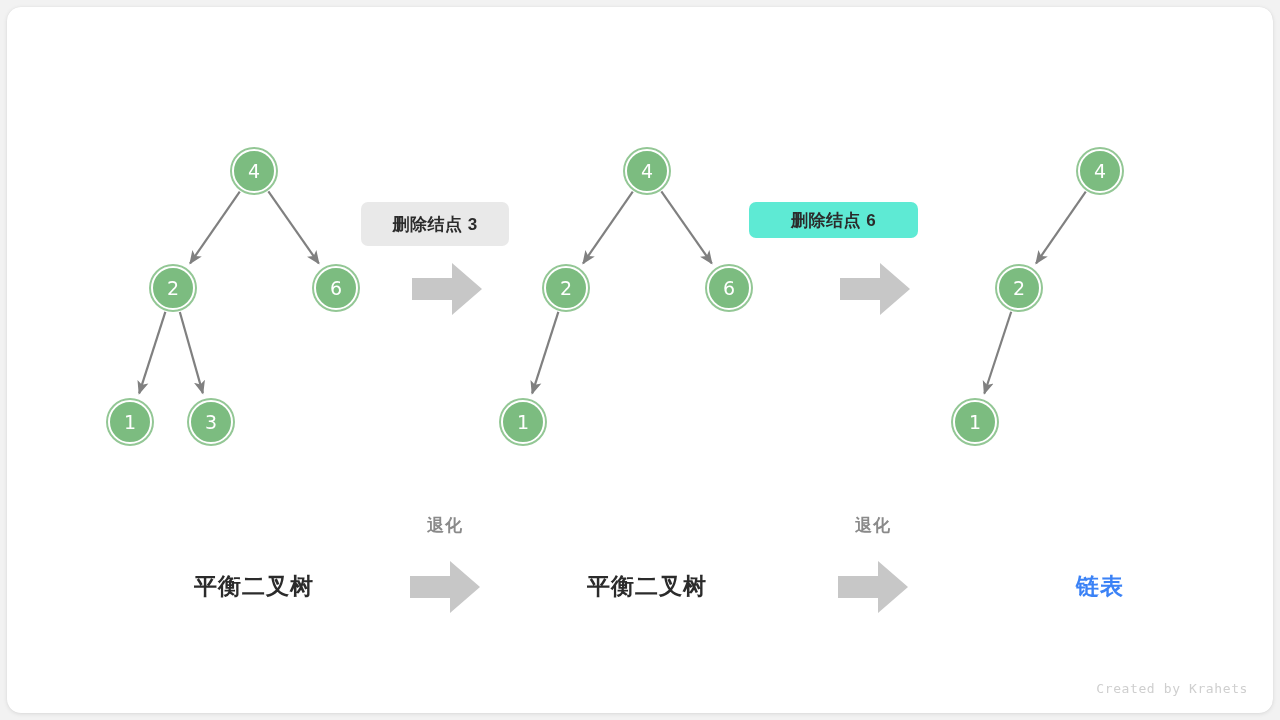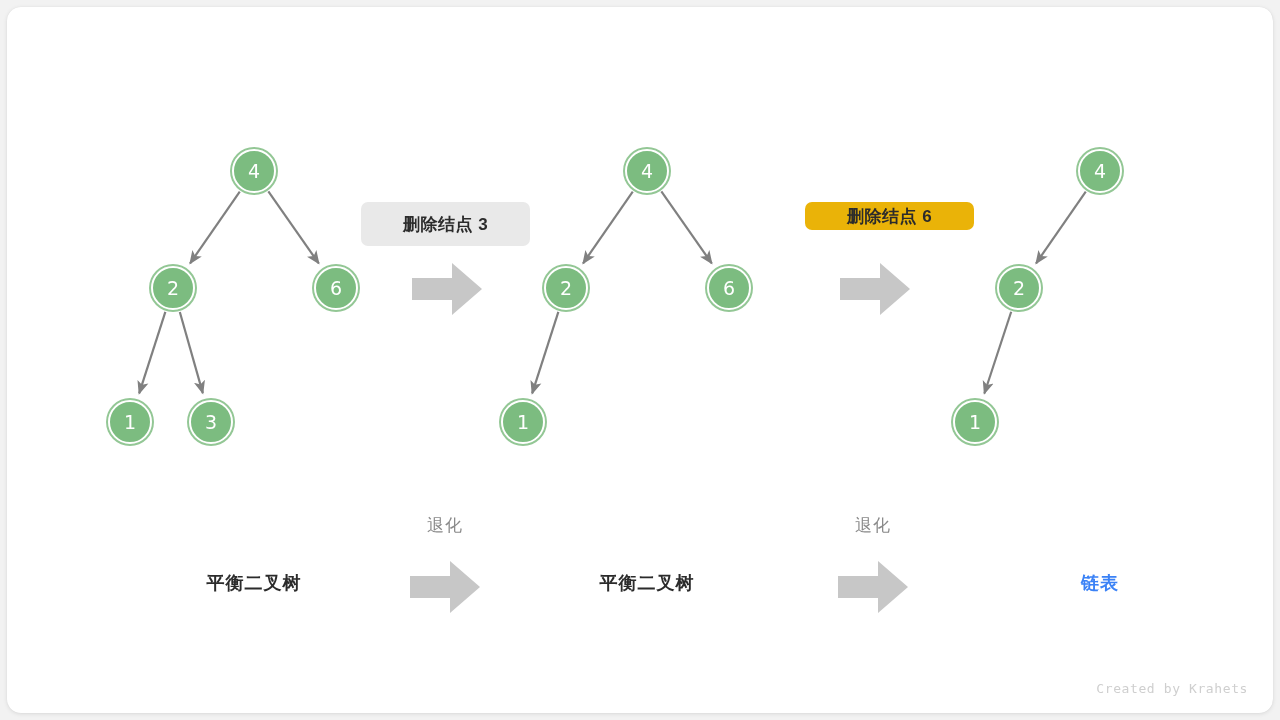--- a/index.html
+++ b/index.html
@@ -82,32 +82,32 @@
   }
   
   .block-arrow {
     position: absolute;
   }
   .block-arrow svg { display: block; }
   
   .caption {
     position: absolute;
     color: #2b2b2b;
-    font-size: 18px;
+    font-size: 23px;
     font-weight: bold;
     white-space: nowrap;
     text-align: center;
     transform: translateX(-50%);
     letter-spacing: 1px;
   }
   .degen {
     position: absolute;
     color: #8a8a8a;
     font-size: 17px;
-    font-weight: normal;
+    font-weight: bold;
     white-space: nowrap;
     text-align: center;
     transform: translateX(-50%);
     letter-spacing: 1px;
   }
   .watermark {
     position: absolute;
     right: 25px;
     bottom: 17px;
     color: #cfcfcf;
@@ -149,33 +149,33 @@
         <div class="caption" style="left: 247px; top: 564px; color: rgb(43, 43, 43);">平衡二叉树</div>
         <div class="node" style="left: 640px; top: 164px; background: rgb(124, 188, 128); box-shadow: rgb(147, 199, 149) 0px 0px 0px 2px; color: rgb(255, 255, 255);">4</div>
         <div class="node" style="left: 559px; top: 281px; background: rgb(124, 188, 128); box-shadow: rgb(147, 199, 149) 0px 0px 0px 2px; color: rgb(255, 255, 255);">2</div>
         <div class="node" style="left: 722px; top: 281px; background: rgb(124, 188, 128); box-shadow: rgb(147, 199, 149) 0px 0px 0px 2px; color: rgb(255, 255, 255);">6</div>
         <div class="node" style="left: 516px; top: 415px; background: rgb(124, 188, 128); box-shadow: rgb(147, 199, 149) 0px 0px 0px 2px; color: rgb(255, 255, 255);">1</div>
         <div class="caption" style="left: 640px; top: 564px; color: rgb(43, 43, 43);">平衡二叉树</div>
         <div class="node" style="left: 1093px; top: 164px; background: rgb(124, 188, 128); box-shadow: rgb(147, 199, 149) 0px 0px 0px 2px; color: rgb(255, 255, 255);">4</div>
         <div class="node" style="left: 1012px; top: 281px; background: rgb(124, 188, 128); box-shadow: rgb(147, 199, 149) 0px 0px 0px 2px; color: rgb(255, 255, 255);">2</div>
         <div class="node" style="left: 968px; top: 415px; background: rgb(124, 188, 128); box-shadow: rgb(147, 199, 149) 0px 0px 0px 2px; color: rgb(255, 255, 255);">1</div>
         <div class="caption" style="left: 1093px; top: 564px; color: #3b82f6;">链表</div>
-        <div class="chip" style="left: 354px; top: 195px; width: 169px; height: 44px; background: rgb(233, 233, 233); color: rgb(43, 43, 43);">删除结点  3</div>
+        <div class="chip" style="left: 354px; top: 195px; width: 148px; height: 44px; background: rgb(233, 233, 233); color: rgb(43, 43, 43);">删除结点  3</div>
         <div class="block-arrow" style="left: 405px; top: 256px;">
           <svg width="70" height="52" viewBox="0 0 70 52">
             <path d="M0,15 L40,15 L40,0 L70,26 L40,52 L40,37 L0,37 Z" fill="#c7c7c7"></path>
           </svg>
         </div>
         <div class="degen" style="left: 438px; top: 507px; color: rgb(138, 138, 138);">退化</div>
         <div class="block-arrow" style="left: 403px; top: 554px;">
           <svg width="70" height="52" viewBox="0 0 70 52">
             <path d="M0,15 L40,15 L40,0 L70,26 L40,52 L40,37 L0,37 Z" fill="#c7c7c7"></path>
           </svg>
         </div>
-        <div class="chip" style="left: 798px; top: 195px; width: 169px; height: 28px; background: #eab308; color: rgb(43, 43, 43);">删除结点  6</div>
+        <div class="chip" style="left: 742px; top: 195px; width: 169px; height: 36px; background: #5eead4; color: rgb(43, 43, 43);">删除结点  6</div>
         <div class="block-arrow" style="left: 833px; top: 256px;">
           <svg width="70" height="52" viewBox="0 0 70 52">
             <path d="M0,15 L40,15 L40,0 L70,26 L40,52 L40,37 L0,37 Z" fill="#c7c7c7"></path>
           </svg>
         </div>
         <div class="degen" style="left: 866px; top: 507px; color: rgb(138, 138, 138);">退化</div>
         <div class="block-arrow" style="left: 831px; top: 554px;">
           <svg width="70" height="52" viewBox="0 0 70 52">
             <path d="M0,15 L40,15 L40,0 L70,26 L40,52 L40,37 L0,37 Z" fill="#c7c7c7"></path>
           </svg>

